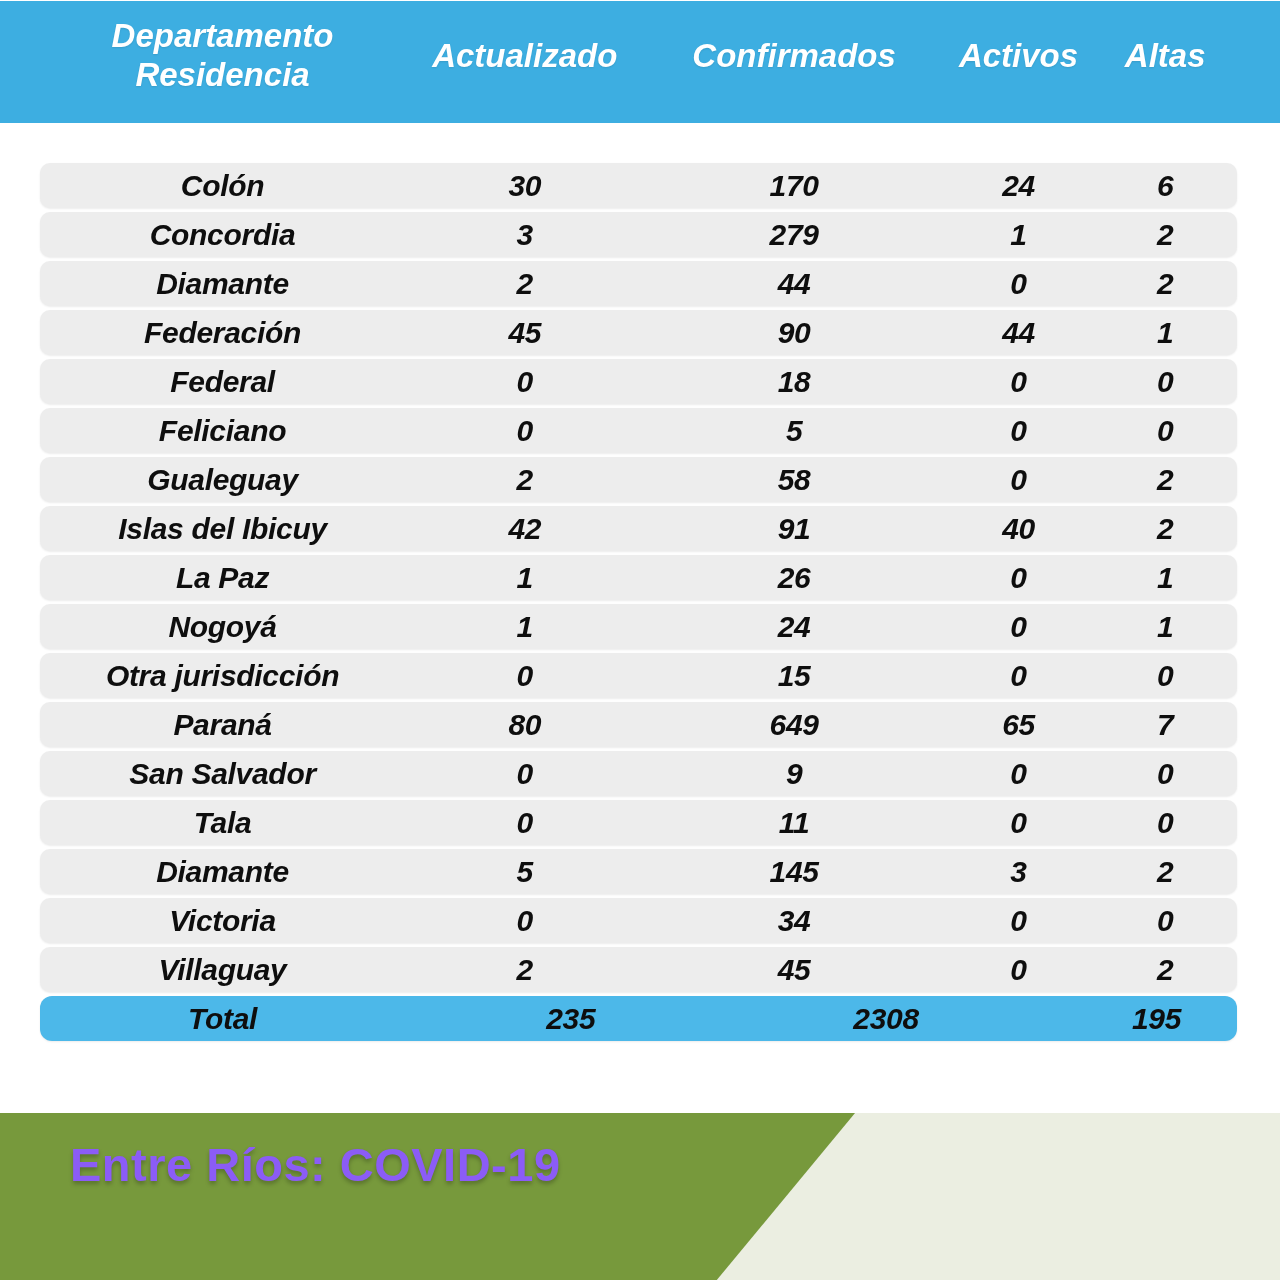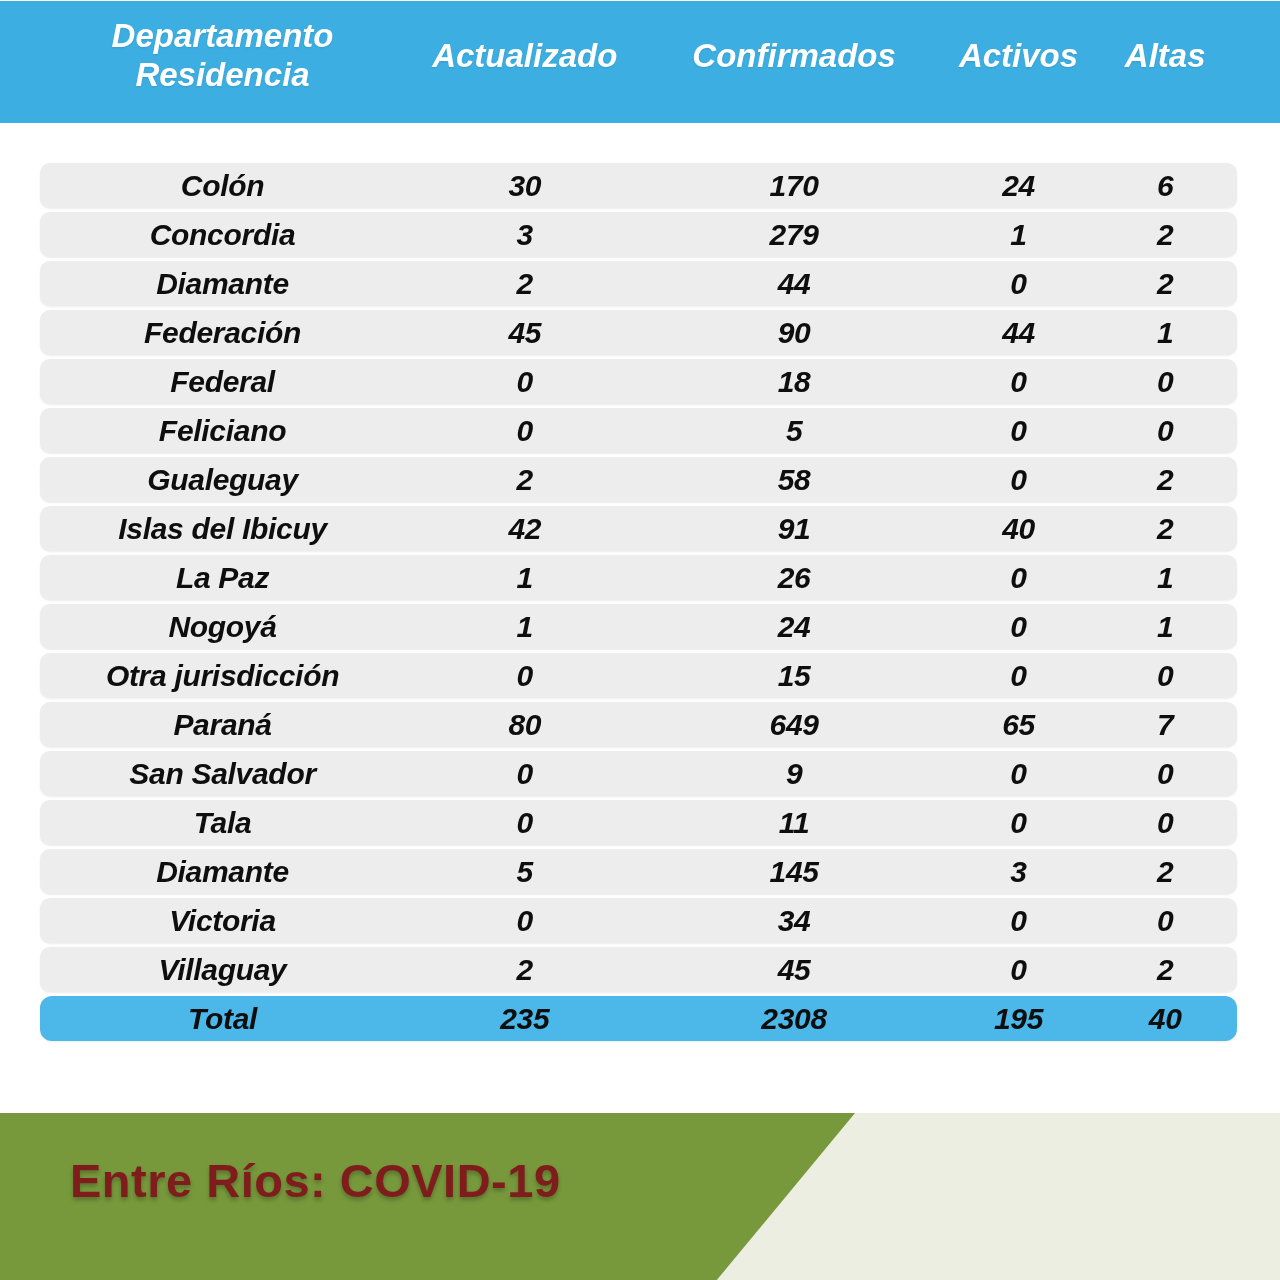--- a/index.html
+++ b/index.html
@@ -30,33 +30,33 @@
     display:grid; grid-template-columns:30.5% 20% 25% 12.5% 12%;
     align-items:center; justify-items:center;
     height:45px; margin-bottom:4px;
     background:#ededed; border-radius:10px;
     box-shadow:0 1px 2px rgba(0,0,0,0.08);
   }
   .trow .cell {
     font-weight:bold; font-size:30px; color:#0e0e0e;
     letter-spacing:-0.3px; white-space:nowrap;
   }
-  .trow.total { background:#4cb8e9; border-radius:12px; margin-bottom:0; }
+  .trow.total { background:#4cb8e9; border-radius:12px; margin-bottom:0;gap:46px; }
 
   
   .footer {
     position:absolute; top:1113px; left:0; width:1280px; height:167px;
     background:#ebeee1;
   }
   .footer-green {
     position:absolute; top:0; left:0; width:100%; height:100%;
     background:#77993c;
     clip-path:polygon(0 0, 66.8% 0, 56% 100%, 0 100%);
   }
-  .footer-text { position:absolute; left:70px; top:40px; color:#7f1d1d; }
+  .footer-text { position:absolute; left:70px; top:24px; color:#8b5cf6; }
   .footer-title {
     font-size:47px; font-weight:bold; letter-spacing:0.5px;
     text-shadow:0 3px 4px rgba(0,0,0,0.25);
   }
   .footer-sub {
     font-size:37px; font-weight:bold; font-style:italic; margin-top:9px;
     text-shadow:0 3px 4px rgba(0,0,0,0.20);
   }
 </style>
 </head>

